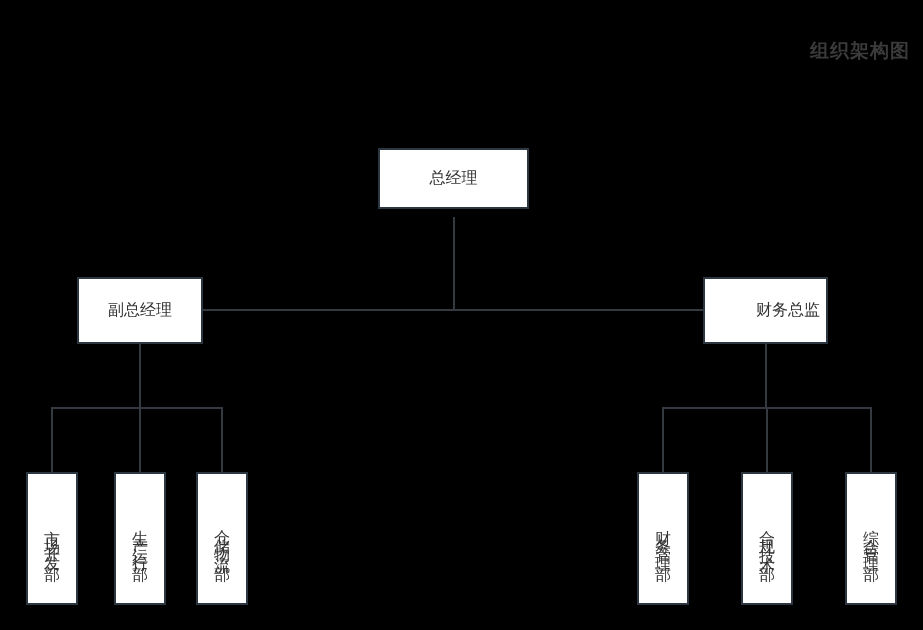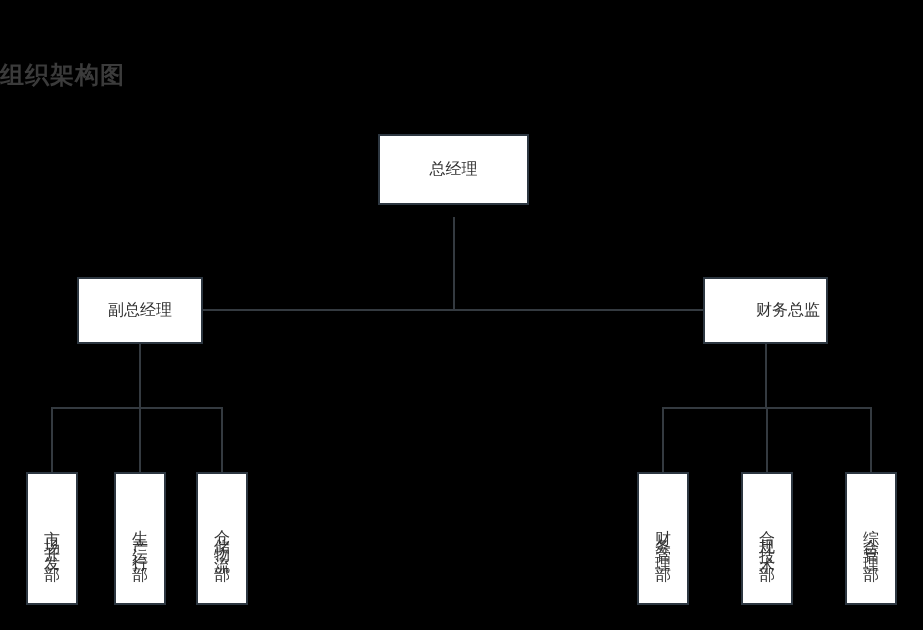--- a/index.html
+++ b/index.html
@@ -13,39 +13,38 @@
     width: 923px;
     height: 630px;
     background: var(--background, #000);
     overflow: hidden;
   }
   .chart-title {
     position: absolute;
     left: 0;
     top: 38px;
     width: 910px;
-    text-align: left;
-    font-size: 24px;
+    text-align: right;
+    font-size: 19px;
     font-weight: bold;
     color: var(--title-text, #3b3b3b);
     letter-spacing: 1px;
-    margin-top: 21px;
   }
   .node {
     position: absolute;
     box-sizing: border-box;
     background: var(--node-fill, #fff);
     border: 2px solid var(--node-border, #2d3741);
     display: flex;
     align-items: center;
     justify-content: center;
     color: var(--node-text, #333);
     font-size: 16px;
   }
-  .node-root   { left: 378px; top: 134px; width: 151px; height: 71px; }
+  .node-root   { left: 378px; top: 148px; width: 151px; height: 61px; }
   .node-left2  { left:  77px; top: 277px; width: 126px; height: 67px; text-align: center; }
   .node-right2 { left: 703px; top: 277px; width: 125px; height: 67px; padding-left: 45px; }
   .dept {
     top: 472px;
     width: 52px;
     height: 133px;
   }
   .dept .label {
     writing-mode: vertical-rl;
     text-orientation: upright;

